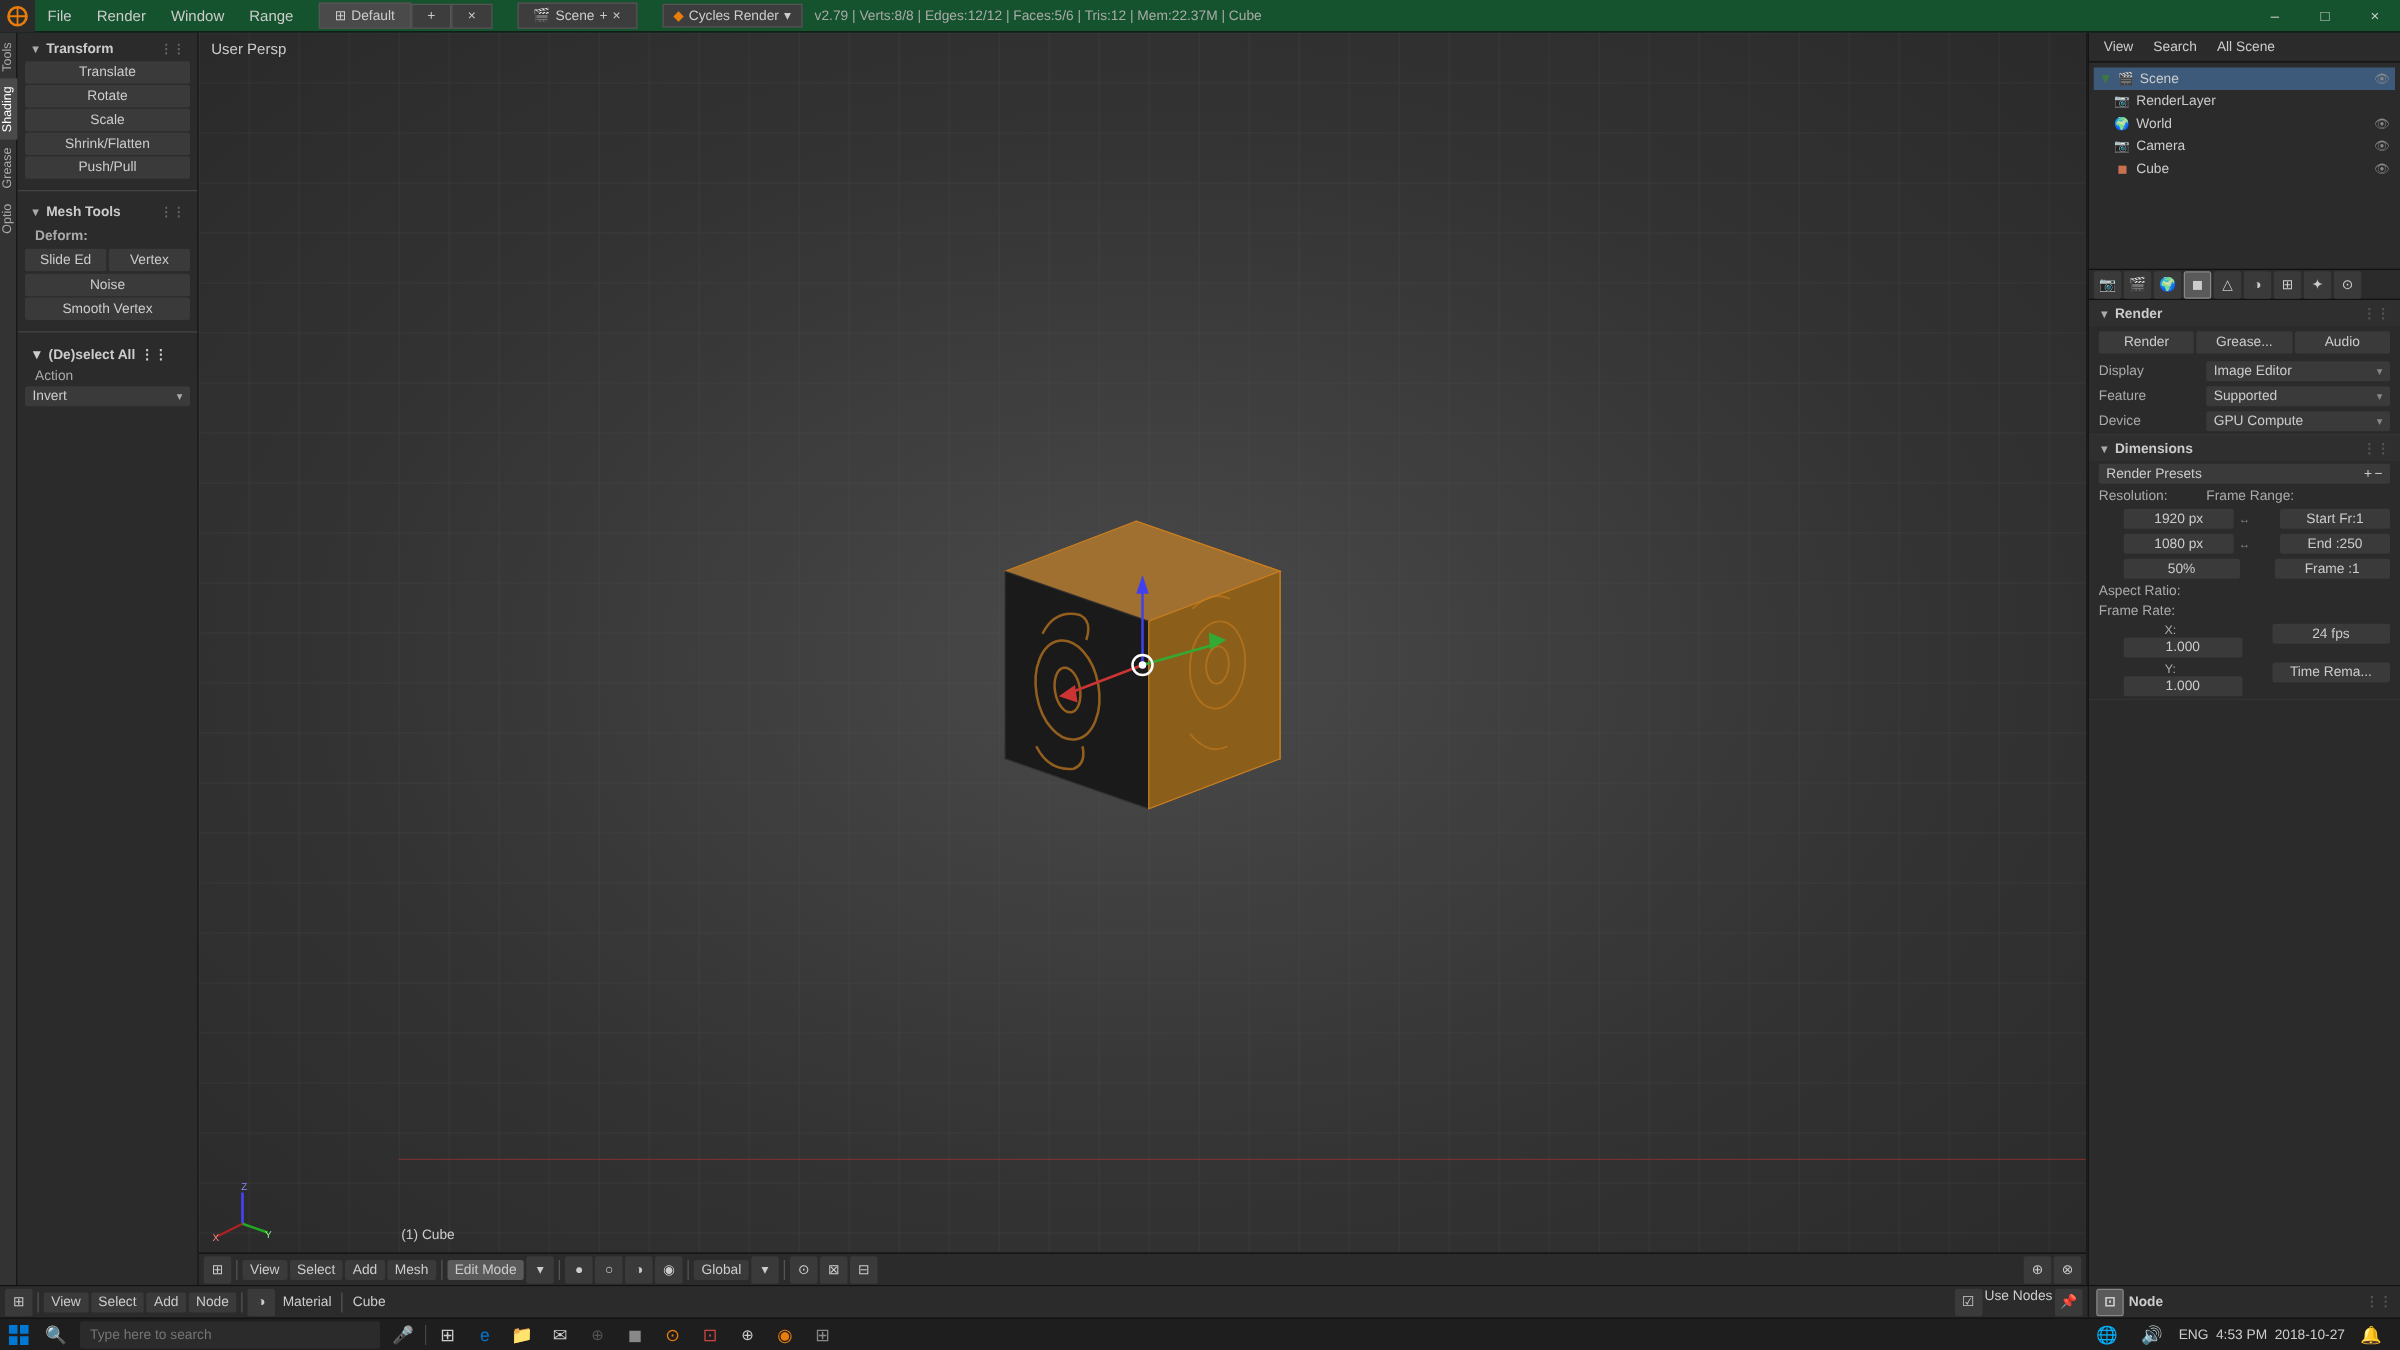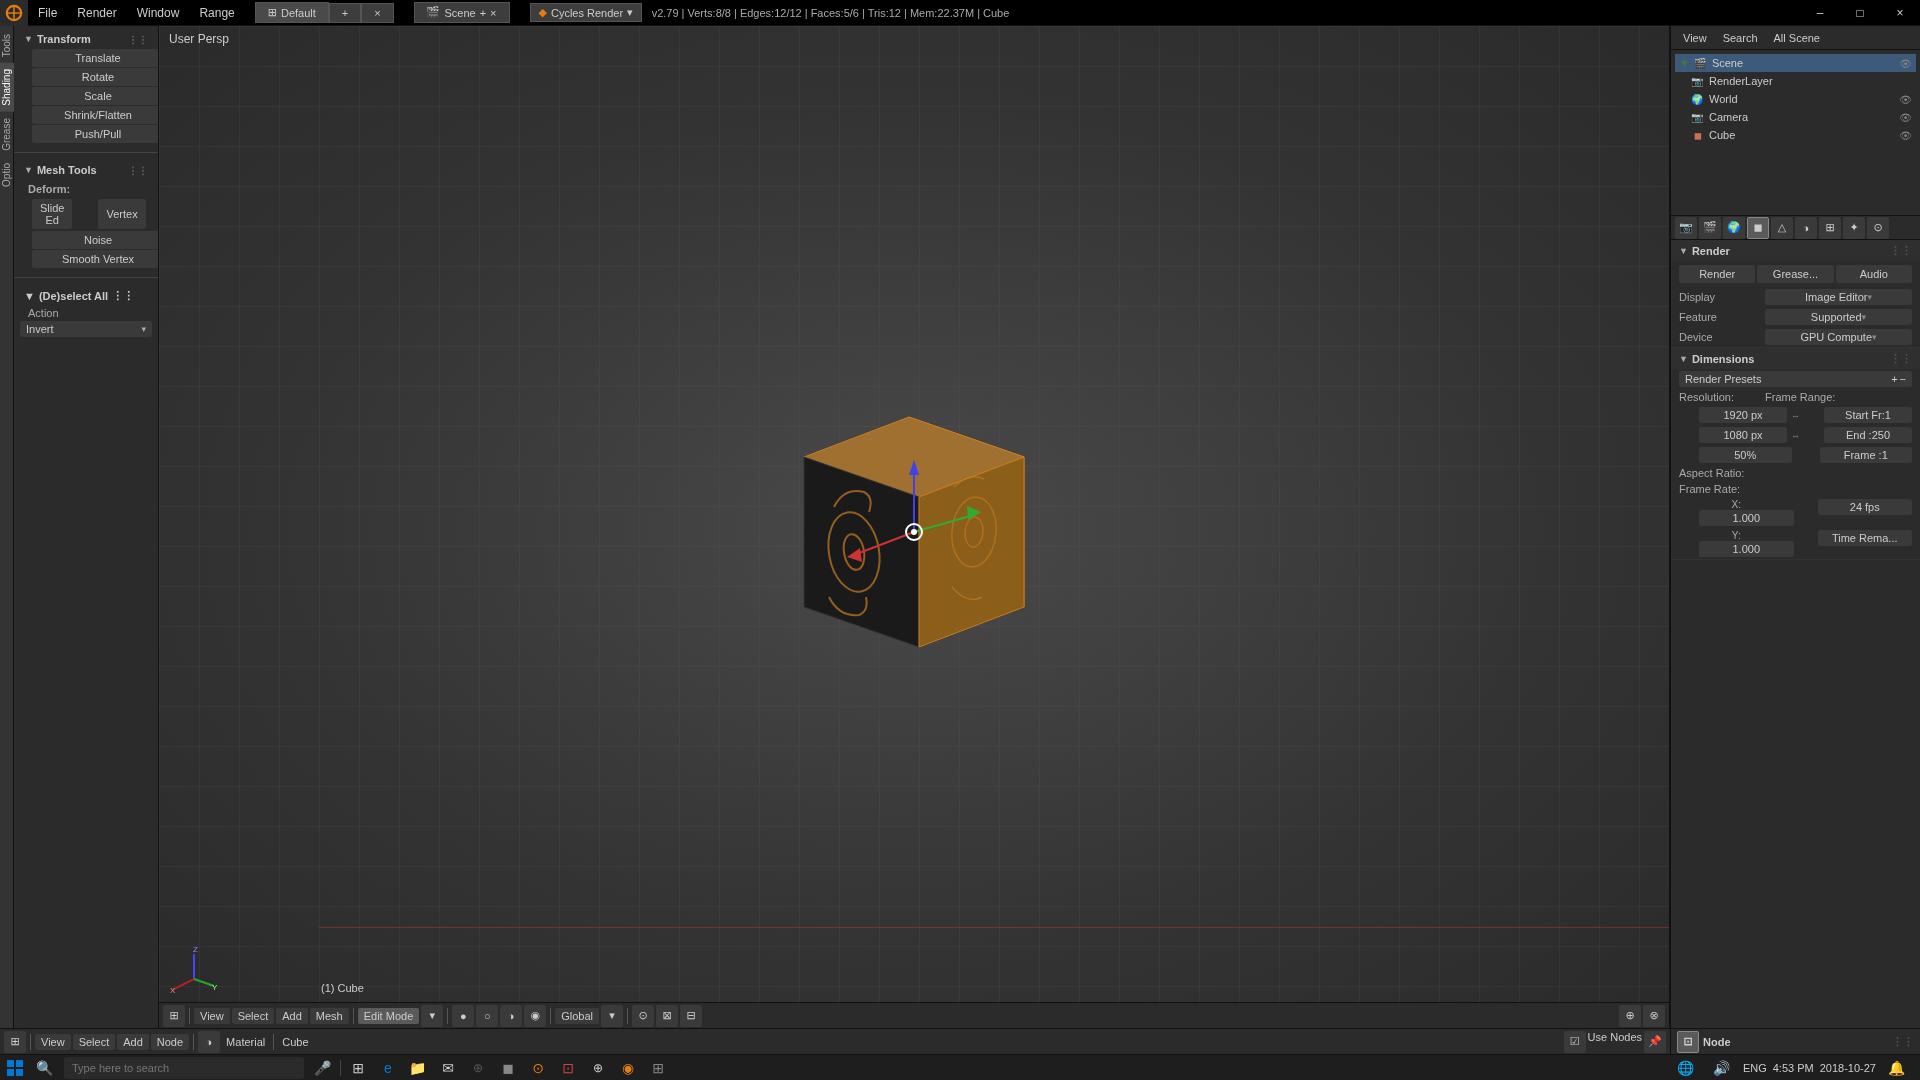--- a/index.html
+++ b/index.html
@@ -1,20 +1,20 @@
 <!DOCTYPE html>
 <html><head>
   <meta charset="utf-8">
   <style>
     * { margin: 0; padding: 0; box-sizing: border-box; }
     body { width: 1920px; height: 1080px; overflow: hidden; background: #1a1a1a; font-family: 'Segoe UI', Arial, sans-serif; font-size: 11px; color: #ccc; }
 
     
     #topbar {
-      width: 100%; height: 26px; background: #000000; display: flex; align-items: center;
+      width: 100%; height: 26px; background: #14532d; display: flex; align-items: center;
       border-bottom: 1px solid #111; position: relative; z-index: 100;
     }
     #topbar .blender-logo { width: 28px; height: 26px; background: #2b2b2b; display: flex; align-items: center; justify-content: center; color: #e87d0d; font-weight: bold; font-size: 14px; }
     #topbar .menu-items { display: flex; align-items: center; gap: 0; }
     #topbar .menu-item { padding: 4px 10px; color: #ccc; cursor: pointer; font-size: 12px; }
     #topbar .workspace-tabs { display: flex; align-items: center; margin-left: 10px; }
     #topbar .workspace-tab { padding: 3px 12px; background: #3d3d3d; border: 1px solid #555; color: #ccc; font-size: 11px; cursor: pointer; display: flex; align-items: center; gap: 4px; }
     #topbar .workspace-tab.active { background: #4a4a4a; }
     #topbar .scene-tab { padding: 3px 12px; background: #3d3d3d; border: 1px solid #555; color: #ccc; font-size: 11px; cursor: pointer; margin-left: 20px; display: flex; align-items: center; gap: 4px; }
     #topbar .engine-selector { margin-left: 20px; padding: 2px 8px; background: #3d3d3d; border: 1px solid #555; color: #ccc; font-size: 11px; display: flex; align-items: center; gap: 4px; }
@@ -28,21 +28,21 @@
     
     #left-panel {
       width: 145px; background: #2b2b2b; border-right: 1px solid #111;
       overflow: hidden; flex-shrink: 0;
     }
     .panel-section { padding: 4px 6px; }
     .panel-header { display: flex; align-items: center; gap: 4px; color: #ccc; font-size: 11px; font-weight: bold; padding: 3px 4px; cursor: pointer; }
     .panel-header .triangle { color: #aaa; font-size: 9px; }
     .panel-header .dots { margin-left: auto; color: #666; font-size: 10px; }
     .panel-btn { 
-      display: block; width: 100%; padding: 3px 8px; margin: 1px 12px;
+      display: block; width: 100%; padding: 3px 8px; margin: 1px 0;
       background: #3a3a3a; border: none; color: #ccc; font-size: 11px; 
       text-align: center; cursor: pointer; border-radius: 2px;
     }
     .panel-btn-row { display: flex; gap: 2px; margin: 1px 0; }
     .panel-btn-row .panel-btn { flex: 1; }
     .deform-label { color: #aaa; font-size: 11px; padding: 4px 8px 2px; font-weight: bold; }
     .section-divider { height: 1px; background: #444; margin: 4px 0; }
     .deselect-header { display: flex; align-items: center; gap: 4px; padding: 3px 4px; color: #ccc; font-size: 11px; font-weight: bold; }
     .action-label { color: #aaa; font-size: 11px; padding: 2px 8px; }
     .action-dropdown { 
@@ -146,21 +146,21 @@
       display: flex; align-items: center; padding: 4px 8px; background: #2f2f2f;
       cursor: pointer; font-size: 11px; font-weight: bold; color: #ccc;
     }
     .prop-section-header .tri { color: #aaa; font-size: 9px; margin-right: 4px; }
     .prop-section-header .dots { margin-left: auto; color: #555; }
     .prop-field { display: flex; align-items: center; padding: 2px 8px; gap: 6px; }
     .prop-label { color: #aaa; font-size: 11px; width: 80px; flex-shrink: 0; }
     .prop-value { 
       flex: 1; padding: 2px 6px; background: #3a3a3a; border-radius: 2px; 
       color: #ccc; font-size: 11px; border: none; cursor: pointer;
-      display: flex; align-items: center; justify-content: center;
+      display: flex; align-items: center; justify-content: space-between;
     }
     .prop-value .arr { color: #888; font-size: 9px; }
     .prop-num { 
       padding: 2px 6px; background: #3a3a3a; border-radius: 2px;
       color: #ccc; font-size: 11px; text-align: center; margin-left: 20px;
     }
     .prop-num-label { color: #aaa; font-size: 10px; text-align: center; }
     .render-btn-row { display: flex; gap: 2px; padding: 4px 8px; }
     .render-btn-big {
       flex: 1; padding: 3px; background: #3a3a3a; border: none; color: #ccc;

